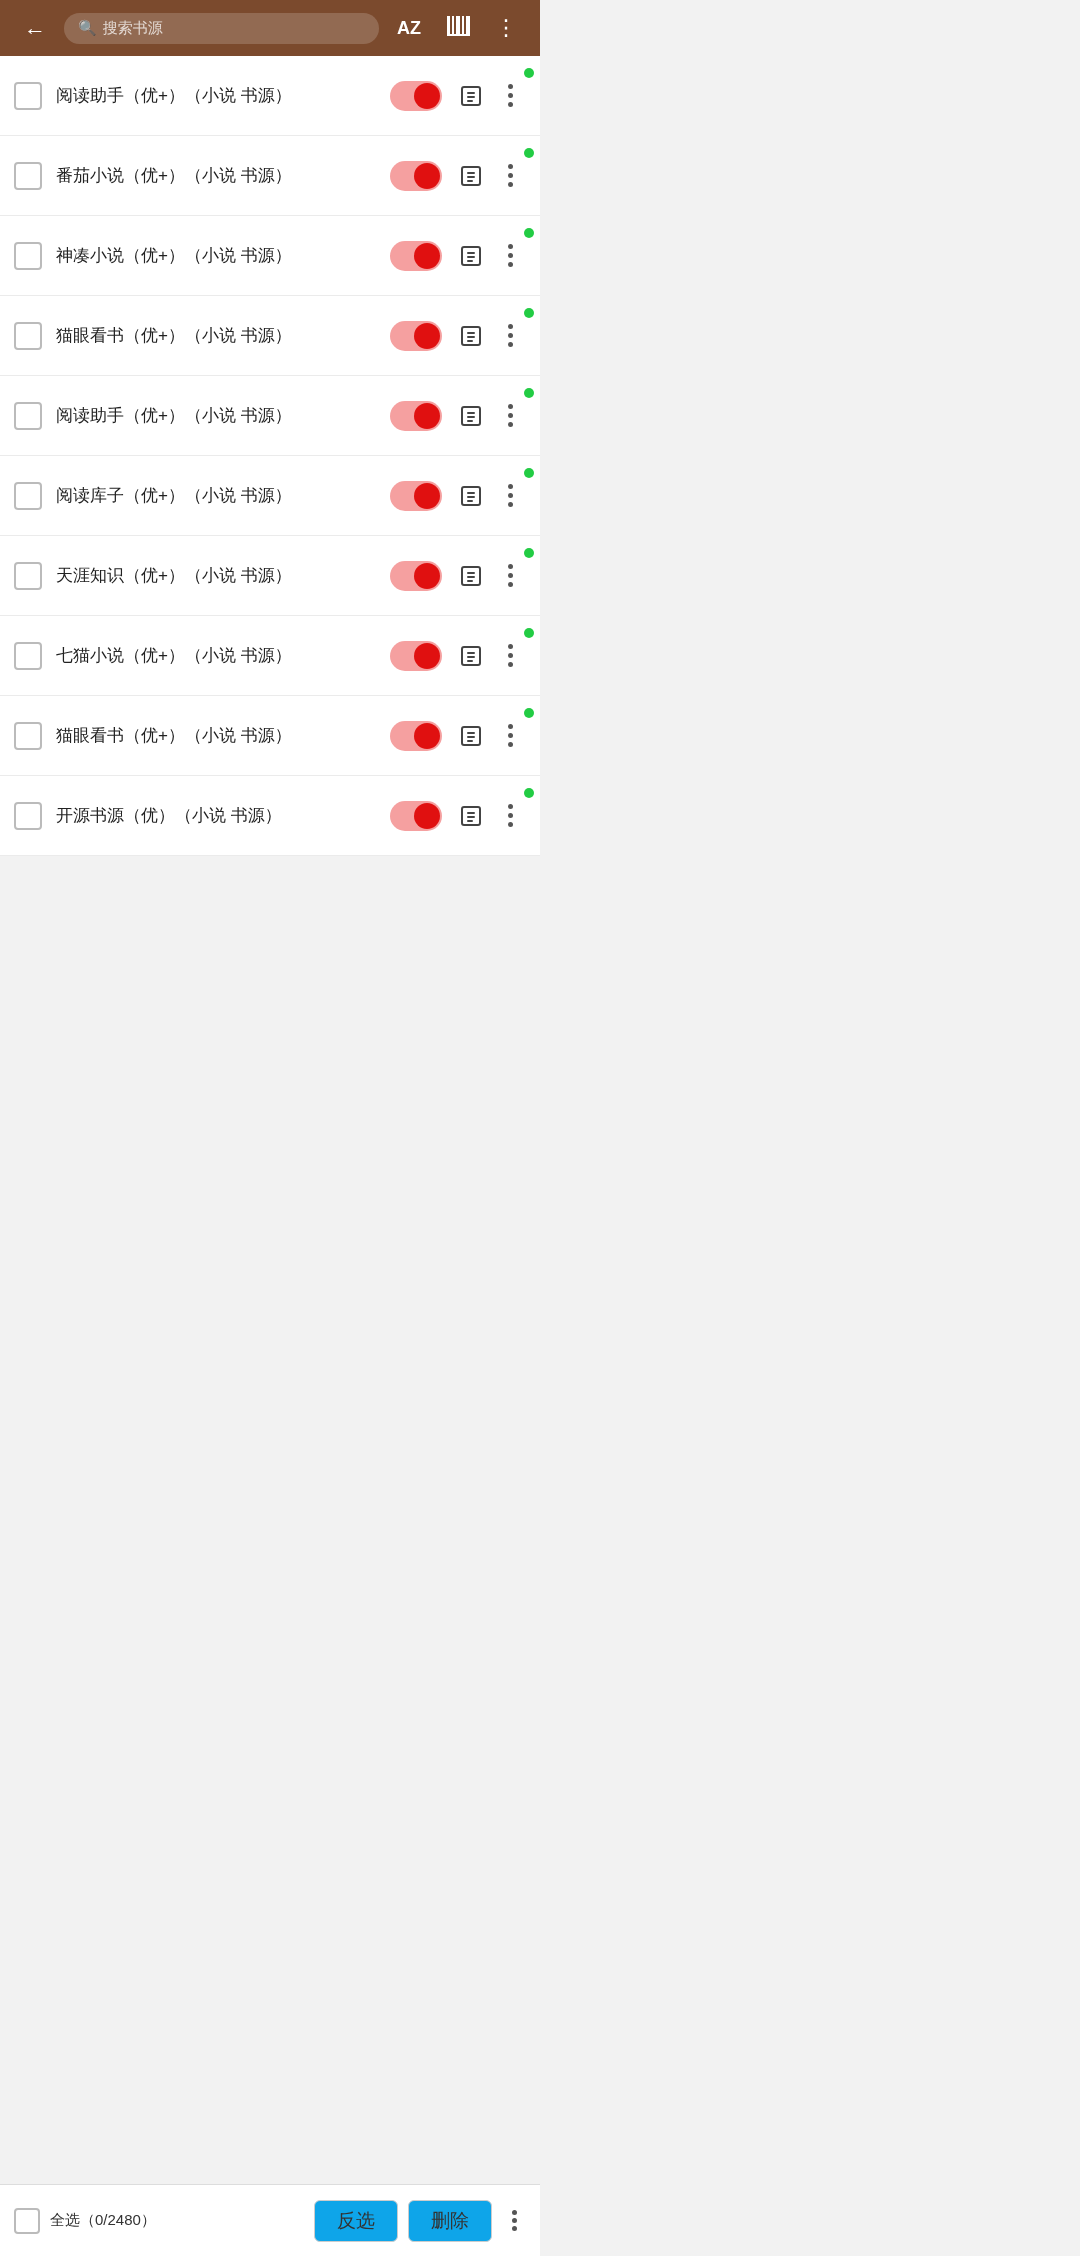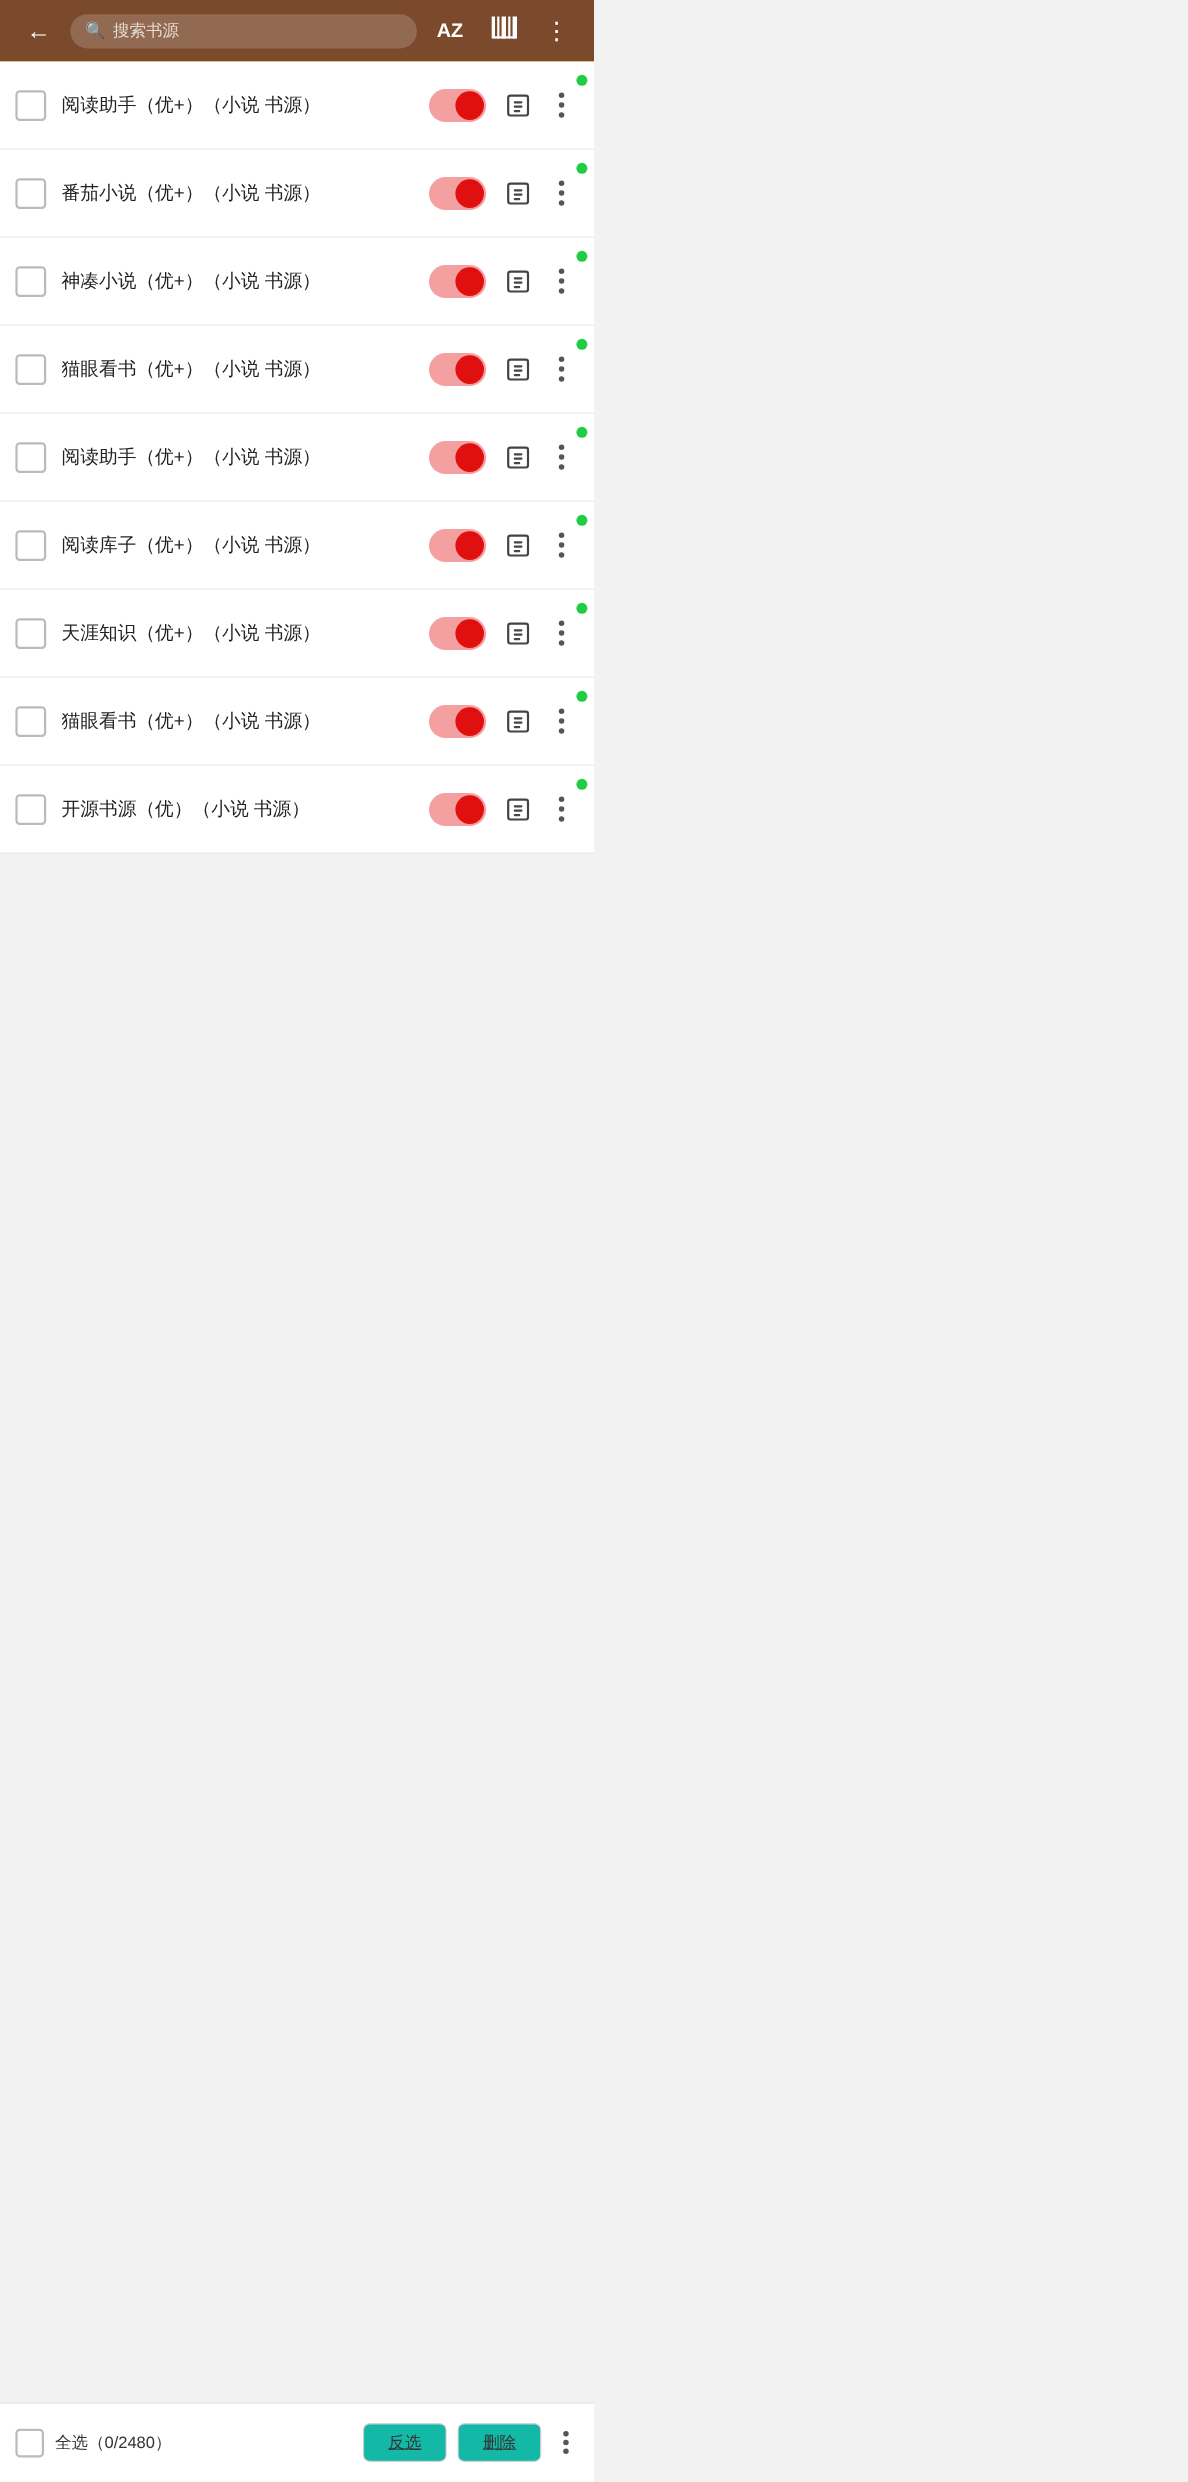--- a/index.html
+++ b/index.html
@@ -186,25 +186,24 @@
     }
     .select-all-label {
       font-size: 15px;
       color: #333;
       flex: 1;
     }
     .bottom-btn {
       border: 1px solid #ccc;
       border-radius: 6px;
       padding: 7px 22px;
-      font-size: 15px;
+      font-size: 19px;
       color: #333;
-      background: #14b8a6;
-      cursor: pointer;
-      text-decoration: underline;
+      background: #0ea5e9;
+      cursor: pointer;
     }
     .bottom-more {
       display: flex;
       flex-direction: column;
       gap: 3px;
       align-items: center;
       justify-content: center;
       width: 24px;
       height: 34px;
       cursor: pointer;
@@ -372,20 +371,39 @@
       </div>
       <div class="dots-btn">
         <div class="dot"></div>
         <div class="dot"></div>
         <div class="dot"></div>
       </div>
       <div class="status-dot"></div>
     </div>
     <div class="list-item">
       <div class="checkbox"></div>
+      <span class="item-label">七猫小说（优+）（小说 书源）</span>
+      <div class="toggle">
+        <div class="toggle-knob"></div>
+      </div>
+      <div class="edit-icon">
+        <svg viewBox="0 0 24 24" fill="none" stroke="#444" stroke-width="2" stroke-linecap="round" stroke-linejoin="round">
+          <rect x="3" y="3" width="18" height="18" rx="2"></rect>
+          <path d="M9 9h6M9 13h6M9 17h4"></path>
+        </svg>
+      </div>
+      <div class="dots-btn">
+        <div class="dot"></div>
+        <div class="dot"></div>
+        <div class="dot"></div>
+      </div>
+      <div class="status-dot"></div>
+    </div>
+    <div class="list-item">
+      <div class="checkbox"></div>
       <span class="item-label">猫眼看书（优+）（小说 书源）</span>
       <div class="toggle">
         <div class="toggle-knob"></div>
       </div>
       <div class="edit-icon">
         <svg viewBox="0 0 24 24" fill="none" stroke="#444" stroke-width="2" stroke-linecap="round" stroke-linejoin="round">
           <rect x="3" y="3" width="18" height="18" rx="2"></rect>
           <path d="M9 9h6M9 13h6M9 17h4"></path>
         </svg>
       </div>

